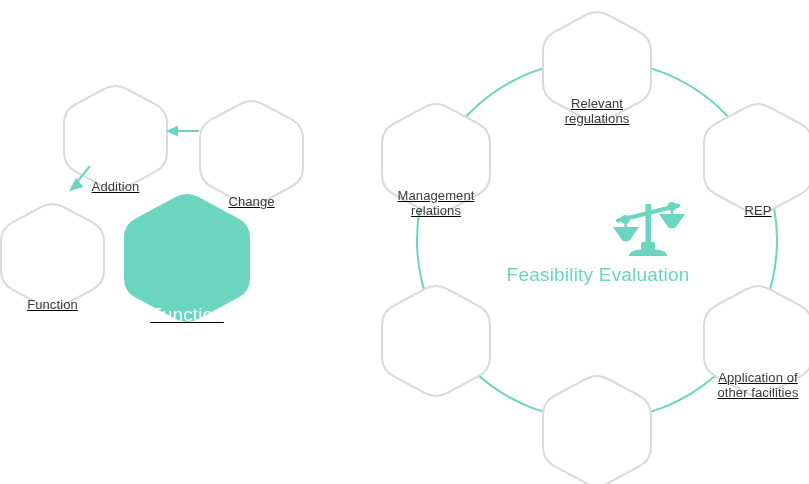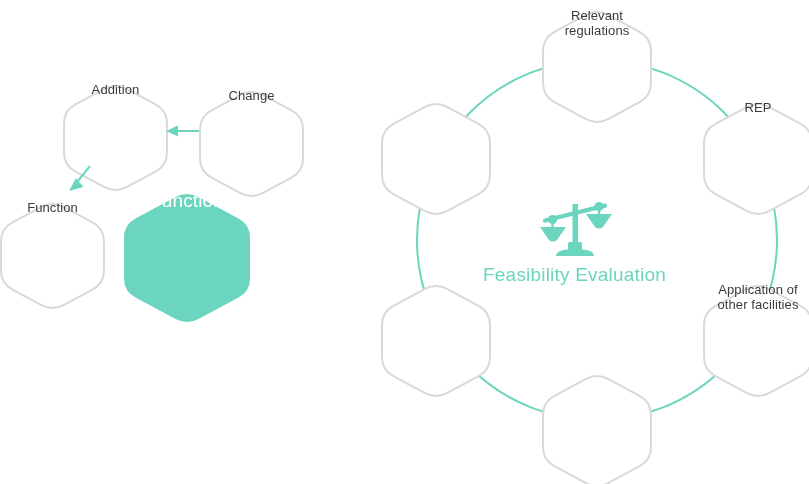--- a/index.html
+++ b/index.html
@@ -15,24 +15,25 @@
     width: 809px;
     height: 484px;
     background: #ffffff;
     overflow: hidden;
   }
 
   
   .hex {
     position: absolute;
     display: flex;
-    align-items: flex-start;
+    align-items: flex-end;
     justify-content: center;
     text-align: center;
     box-sizing: border-box;
+    text-decoration: underline;
   }
   .hex .hex-svg {
     position: absolute;
     left: 0;
     top: 0;
     width: 100%;
     height: 100%;
     display: block;
   }
   .hex .hex-label {
@@ -86,21 +87,21 @@
   }
   #center-group {
     position: absolute;
     left: 50%;
     top: 240px;
     transform: translate(-50%, -50%);
     width: 230px;
     z-index: 3;
     display: flex;
     flex-direction: column;
-    align-items: center;
+    align-items: flex-end;
   }
   #scales-icon {
     width: 84px;
     height: 64px;
     display: block;
   }
   #center-title {
     margin-top: 6px;
     font-size: 19px;
     color: #6BD5C0;
@@ -116,21 +117,21 @@
 
   <div id="left-diagram">
 
     <div id="left-nodes">
         <div class="hex hex-wrap" style="left: 63px; top: 82px; width: 105px; height: 112px;">
           <svg class="hex-svg" viewBox="0 0 105 112">
             <path d="M40.0324951579547,6.123424915655258Q51.5,0 62.9675048420453,6.123424915655258L91.5324951579547,21.376575084344744Q103,27.5 103,40.5L103,69.5Q103,82.5 91.5324951579547,88.62342491565526L62.9675048420453,103.87657508434474Q51.5,110 40.0324951579547,103.87657508434474L11.467504842045301,88.62342491565526Q0,82.5 0,69.5L0,40.5Q0,27.5 11.467504842045301,21.376575084344744Z" transform="translate(1,1)" fill="#ffffff" stroke="#d9d9d9" stroke-width="2"></path>
           </svg>
           <div class="hex-label">Addition</div>
         </div>
-        <div class="hex hex-wrap" style="left: 199px; top: 88px; width: 105px; height: 112px;">
+        <div class="hex hex-wrap" style="left: 199px; top: 97px; width: 105px; height: 112px;">
           <svg class="hex-svg" viewBox="0 0 105 112">
             <path d="M40.0324951579547,6.123424915655258Q51.5,0 62.9675048420453,6.123424915655258L91.5324951579547,21.376575084344744Q103,27.5 103,40.5L103,69.5Q103,82.5 91.5324951579547,88.62342491565526L62.9675048420453,103.87657508434474Q51.5,110 40.0324951579547,103.87657508434474L11.467504842045301,88.62342491565526Q0,82.5 0,69.5L0,40.5Q0,27.5 11.467504842045301,21.376575084344744Z" transform="translate(1,1)" fill="#ffffff" stroke="#d9d9d9" stroke-width="2"></path>
           </svg>
           <div class="hex-label">Change</div>
         </div>
         <div class="hex hex-wrap" style="left: 0px; top: 200px; width: 105px; height: 112px;">
           <svg class="hex-svg" viewBox="0 0 105 112">
             <path d="M40.0324951579547,6.123424915655258Q51.5,0 62.9675048420453,6.123424915655258L91.5324951579547,21.376575084344744Q103,27.5 103,40.5L103,69.5Q103,82.5 91.5324951579547,88.62342491565526L62.9675048420453,103.87657508434474Q51.5,110 40.0324951579547,103.87657508434474L11.467504842045301,88.62342491565526Q0,82.5 0,69.5L0,40.5Q0,27.5 11.467504842045301,21.376575084344744Z" transform="translate(1,1)" fill="#ffffff" stroke="#d9d9d9" stroke-width="2"></path>
           </svg>
           <div class="hex-label">Function</div>
@@ -191,20 +192,22 @@
         </div>
         <div class="hex hex-wrap" style="left: 41px; top: 282px; width: 110px; height: 118px;">
           <svg class="hex-svg" viewBox="0 0 110 118">
             <path d="M42.547072419114386,6.1506462934385695Q54,0 65.45292758088561,6.1506462934385695L96.54707241911439,22.84935370656143Q108,29 108,42L108,74Q108,87 96.54707241911439,93.15064629343857L65.45292758088561,109.84935370656143Q54,116 42.547072419114386,109.84935370656143L11.452927580885612,93.15064629343857Q0,87 0,74L0,42Q0,29 11.452927580885612,22.84935370656143Z" transform="translate(1,1)" fill="#ffffff" stroke="#d9d9d9" stroke-width="2"></path>
           </svg>
         </div>
         <div class="hex hex-wrap" style="left: 41px; top: 100px; width: 110px; height: 118px;">
           <svg class="hex-svg" viewBox="0 0 110 118">
             <path d="M42.547072419114386,6.1506462934385695Q54,0 65.45292758088561,6.1506462934385695L96.54707241911439,22.84935370656143Q108,29 108,42L108,74Q108,87 96.54707241911439,93.15064629343857L65.45292758088561,109.84935370656143Q54,116 42.547072419114386,109.84935370656143L11.452927580885612,93.15064629343857Q0,87 0,74L0,42Q0,29 11.452927580885612,22.84935370656143Z" transform="translate(1,1)" fill="#ffffff" stroke="#d9d9d9" stroke-width="2"></path>
           </svg>
+          <div class="hex-label">Management
+relations</div>
         </div>
       </div>
 
     <div id="center-group">
       <svg id="scales-icon" viewBox="0 0 84 64">
 
         <rect x="39.5" y="10" width="5.5" height="42" fill="#6BD5C0"></rect>
 
         <rect x="35" y="48" width="14" height="8" rx="1.5" fill="#6BD5C0"></rect>
         <path d="M23 62 Q23 55 42 55 Q61 55 61 62 Z" fill="#6BD5C0"></path>

